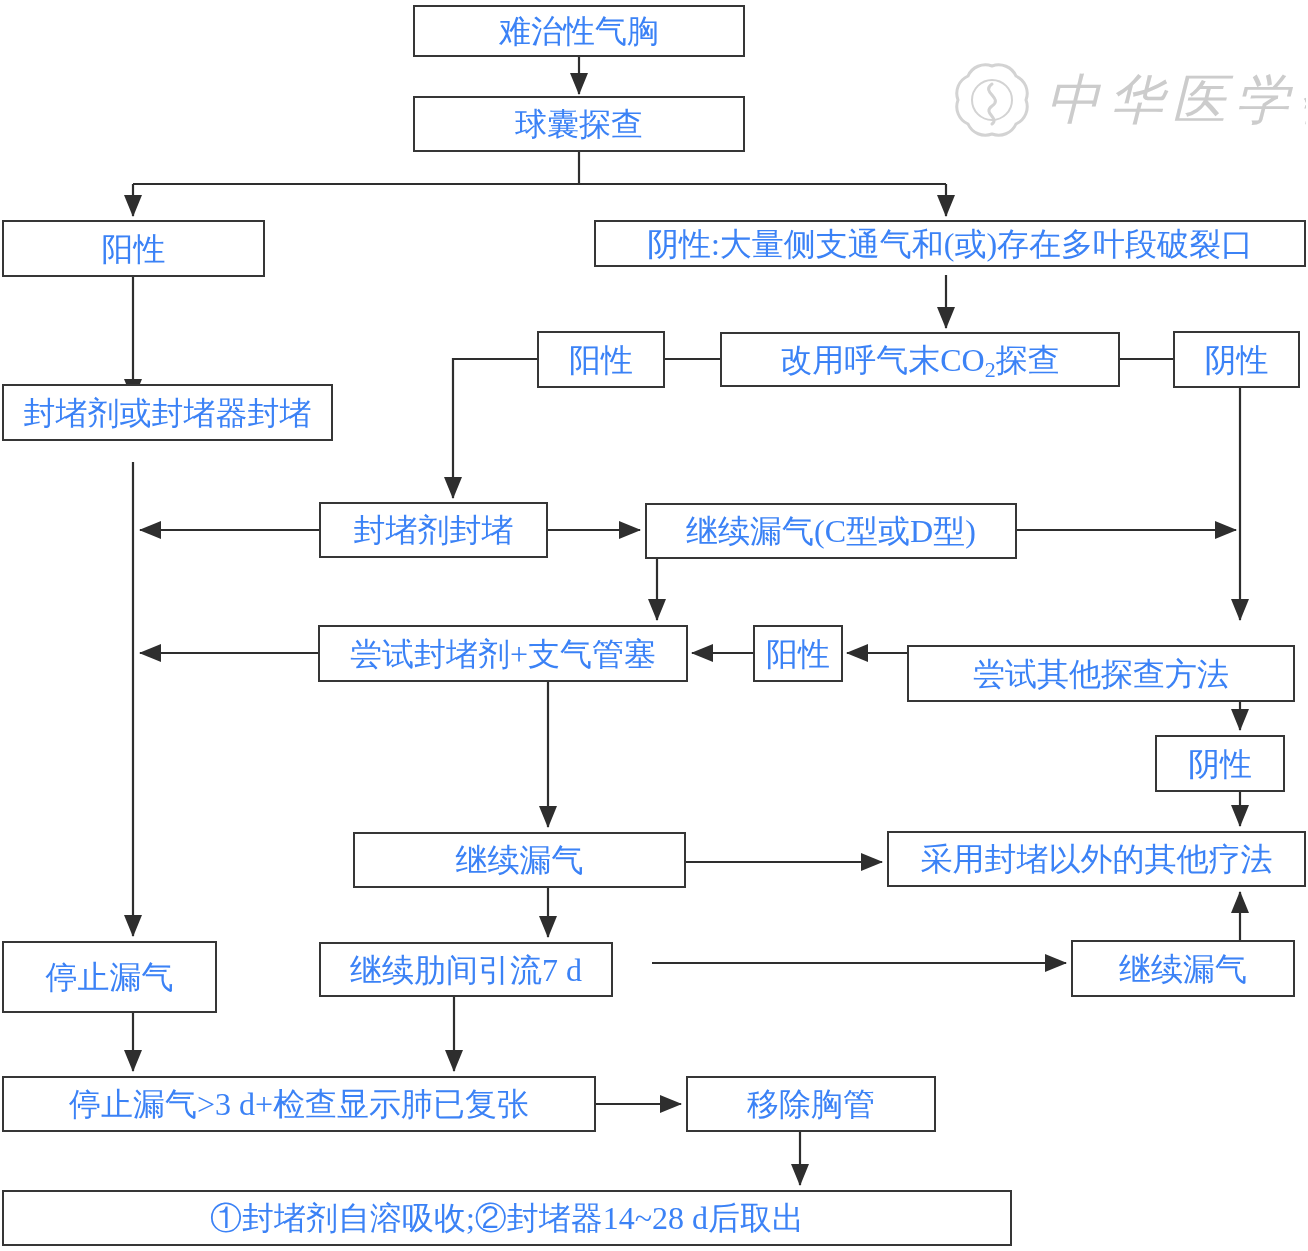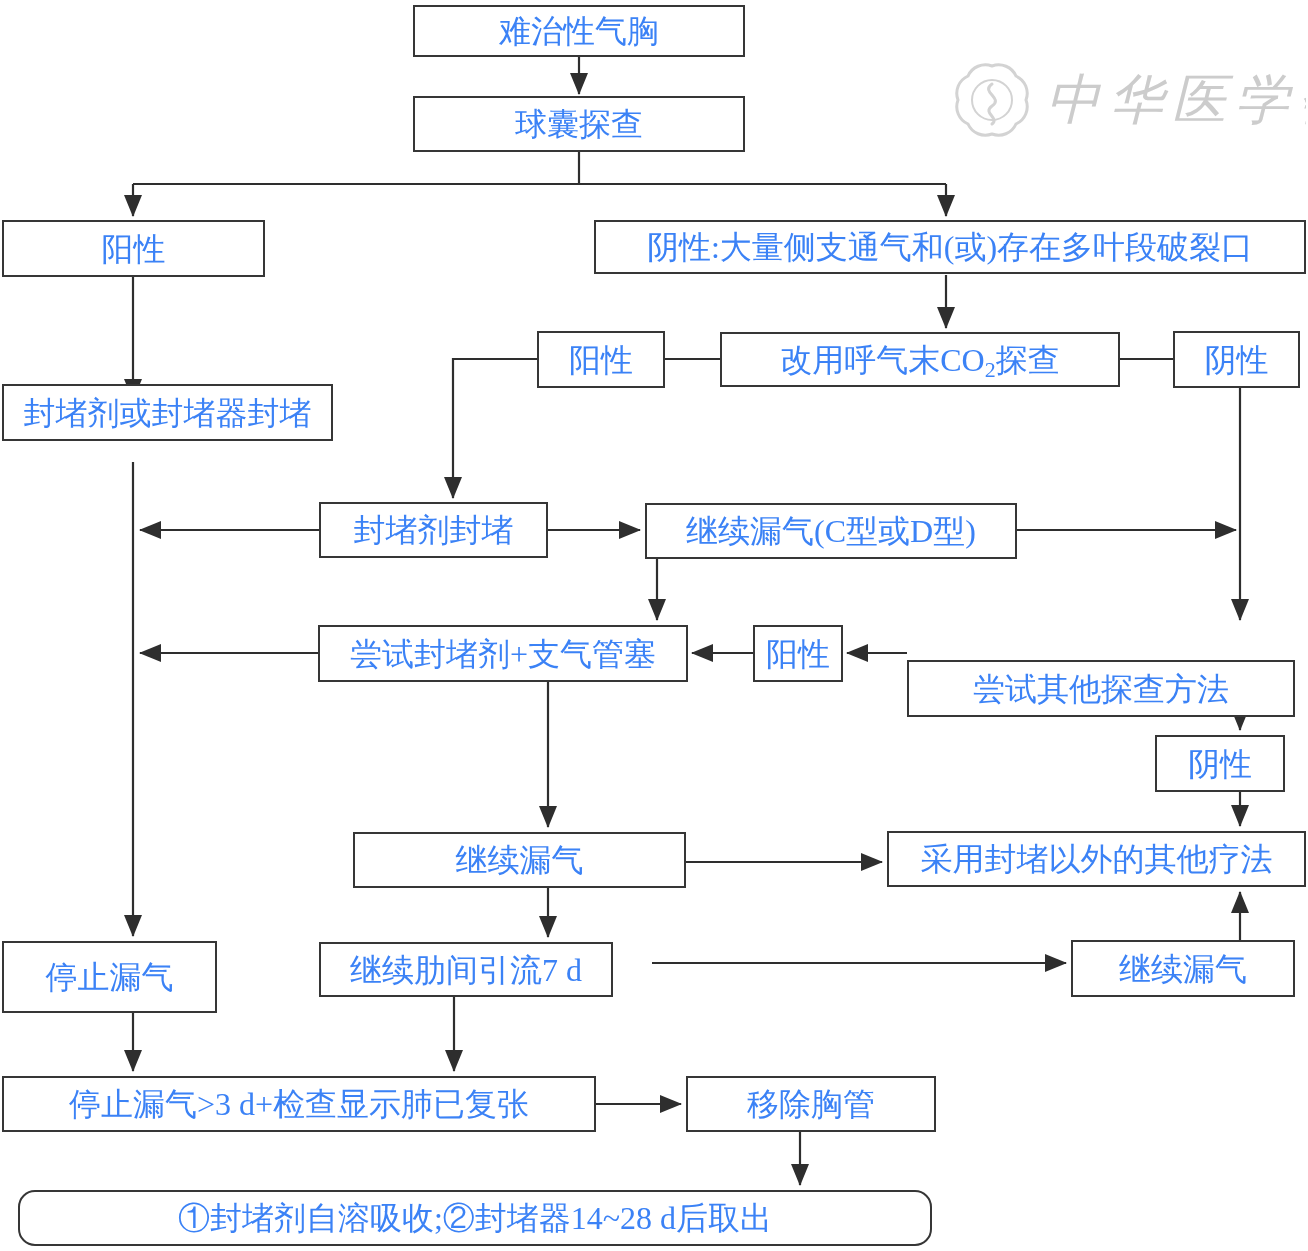--- a/index.html
+++ b/index.html
@@ -20,39 +20,39 @@
     font-size:32px;color:#3b82f6;
     white-space:nowrap;
     line-height:1;
     z-index:2;
   }
   .node .sub{font-size:22px;align-self:flex-end;transform:translateY(-4px);}
   
   .n1 {left:413px; top:5px;    width:332px; height:52px;}
   .n2 {left:413px; top:96px;   width:332px; height:56px;}
   .n3 {left:2px;   top:220px;  width:263px; height:57px;}
-  .n4 {left:594px; top:220px;  width:712px; height:54px;}
+  .n4 {left:594px; top:220px;  width:712px; height:47px;}
   .n5 {left:537px; top:331px;  width:128px; height:57px;}
   .n6 {left:720px; top:332px;  width:400px; height:55px;}
   .n7 {left:1173px;top:331px;  width:127px; height:57px;}
   .n8 {left:2px;   top:384px;  width:331px; height:57px;}
   .n9 {left:319px; top:502px;  width:229px; height:56px;}
   .n10{left:645px; top:503px;  width:372px; height:56px;}
   .n11{left:318px; top:625px;  width:370px; height:57px;}
   .n12{left:753px; top:625px;  width:90px;  height:57px;}
-  .n13{left:907px; top:660px;  width:388px; height:57px;}
+  .n13{left:907px; top:645px;  width:388px; height:57px;}
   .n14{left:1155px;top:735px;  width:130px; height:57px;}
   .n15{left:353px; top:832px;  width:333px; height:56px;}
   .n16{left:887px; top:831px;  width:419px; height:56px;}
   .n17{left:2px;   top:941px;  width:215px; height:72px;}
   .n18{left:319px; top:942px;  width:294px; height:55px;}
   .n19{left:1071px;top:940px;  width:224px; height:57px;}
   .n20{left:2px;   top:1076px; width:594px; height:56px;}
   .n21{left:686px; top:1076px; width:250px; height:56px;}
-  .n22{left:18px;   top:1190px; width:914px; height:56px;border-radius:17px;}
+  .n22{left:2px;   top:1190px; width:1010px; height:56px;}
   #watermark{position:absolute;left:950px;top:52px;z-index:1;}
   #watermark text{
     font-family:"Liberation Serif","DejaVu Serif",serif;
     font-style:italic;
     font-size:54px;
     letter-spacing:9px;
     fill:#cccccc;
   }
 </style>
 </head>

